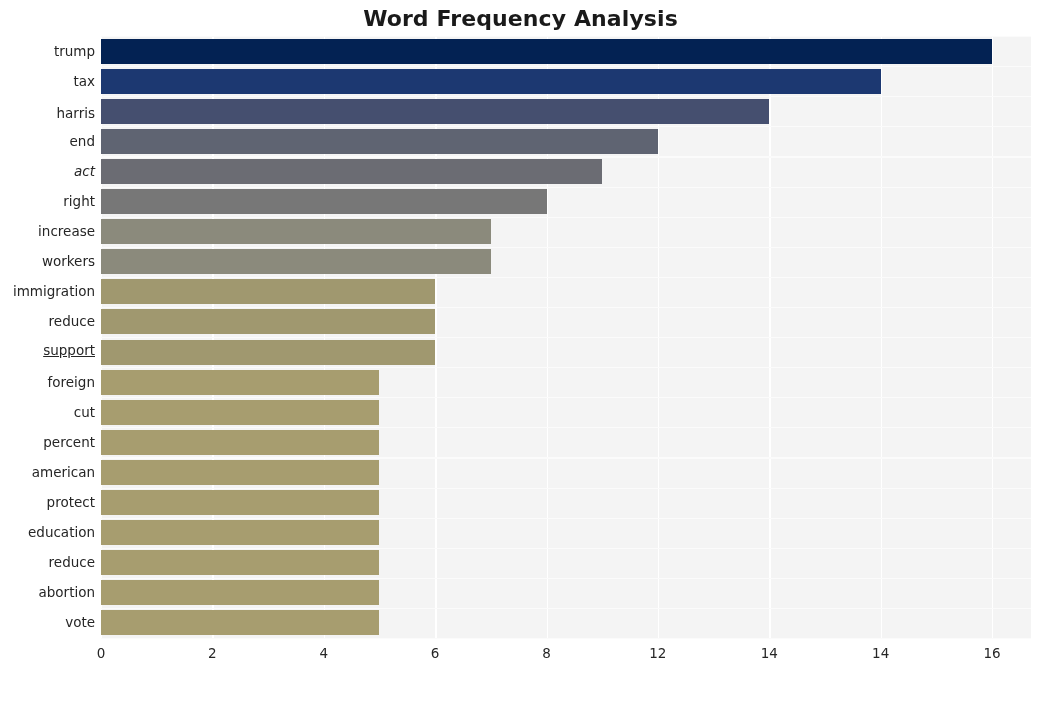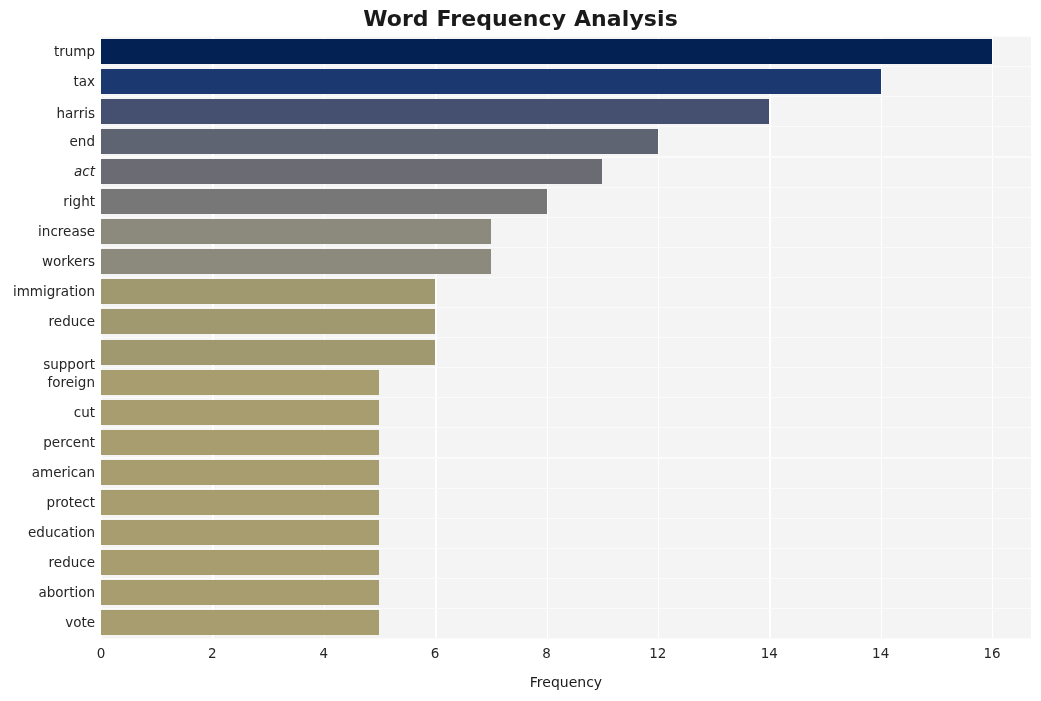--- a/index.html
+++ b/index.html
@@ -122,21 +122,21 @@
       <div class="ylabel" style="top: 2.55px;">trump</div>
       <div class="ylabel" style="top: 32.65px;">tax</div>
       <div class="ylabel" style="top: 53px; margin-top: 12px;">harris</div>
       <div class="ylabel" style="top: 92.85px;">end</div>
       <div class="ylabel" style="top: 122.95px; font-style: italic;">act</div>
       <div class="ylabel" style="top: 153.05px;">right</div>
       <div class="ylabel" style="top: 183.15px; text-align: center;">increase</div>
       <div class="ylabel" style="top: 213.25px;">workers</div>
       <div class="ylabel" style="top: 243.35px;">immigration</div>
       <div class="ylabel" style="top: 273.45px;">reduce</div>
-      <div class="ylabel" style="top: 316px;">support</div>
+      <div class="ylabel" style="top: 302px; text-decoration: underline;">support</div>
       <div class="ylabel" style="top: 333.65px;">foreign</div>
       <div class="ylabel" style="top: 363.75px;">cut</div>
       <div class="ylabel" style="top: 393.85px;">percent</div>
       <div class="ylabel" style="top: 423.95px;">american</div>
       <div class="ylabel" style="top: 454.05px;">protect</div>
       <div class="ylabel" style="top: 484.15px;">education</div>
       <div class="ylabel" style="top: 514.25px;">reduce</div>
       <div class="ylabel" style="top: 544.35px;">abortion</div>
       <div class="ylabel" style="top: 574.45px;">vote</div>
     </div>
@@ -145,15 +145,14 @@
       <div class="xlabel" style="left: 111.377px;">2</div>
       <div class="xlabel" style="left: 222.754px;">4</div>
       <div class="xlabel" style="left: 334.132px;">6</div>
       <div class="xlabel" style="left: 445.509px;">8</div>
       <div class="xlabel" style="left: 556.886px;">12</div>
       <div class="xlabel" style="left: 668.263px;">14</div>
       <div class="xlabel" style="left: 779.641px;">14</div>
       <div class="xlabel" style="left: 891.018px;">16</div>
     </div>
 
-  <div id="xaxis-title">Frequency</div>
 
 </div>
 
 </body></html>

